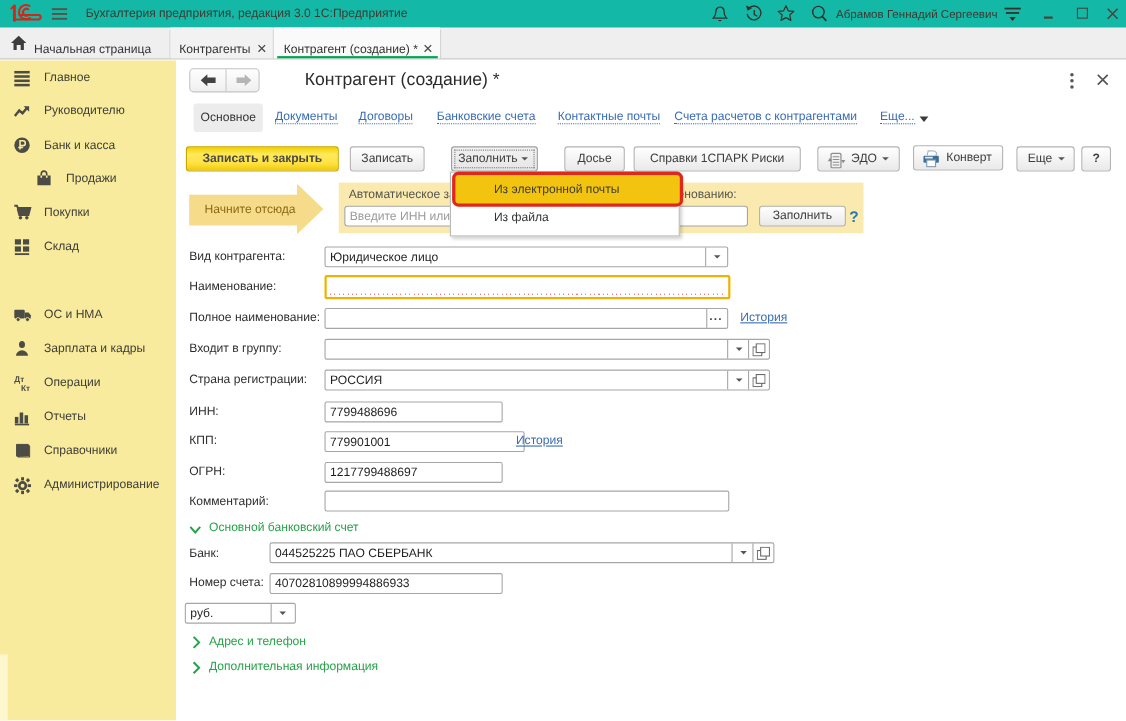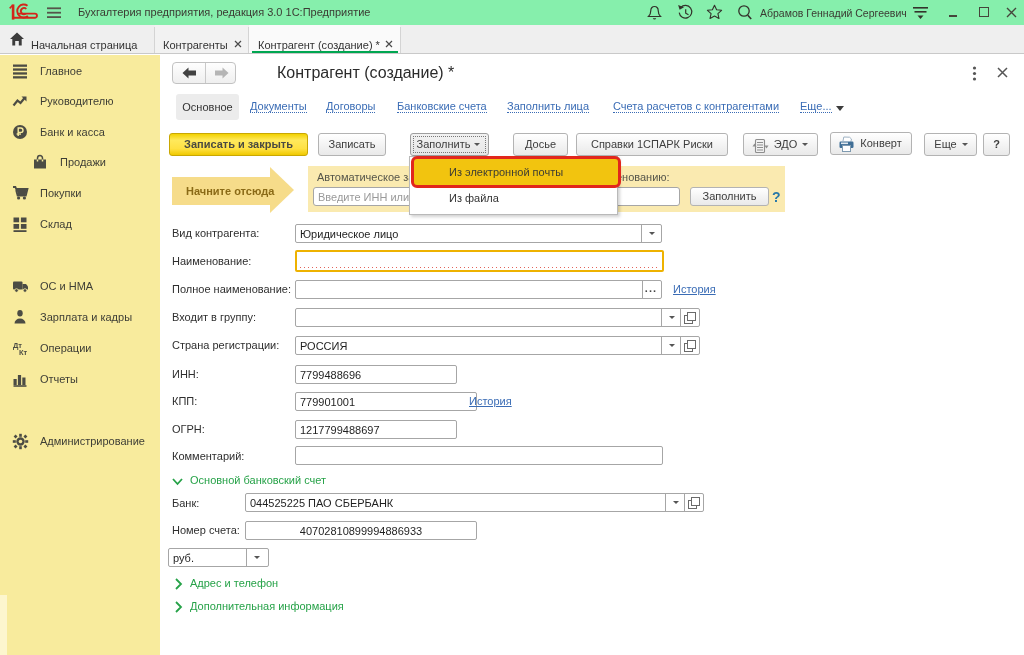--- a/index.html
+++ b/index.html
@@ -1,20 +1,20 @@
 <!DOCTYPE html>
 <html><head>
 <meta charset="utf-8">
 <style>
   * { margin:0; padding:0; box-sizing:border-box; }
   html,body { width:1024px; height:655px; overflow:hidden; }
   body { font-family:"Liberation Sans", sans-serif; font-size:11px; color:#333; background:#fff; position:relative; }
   .abs { position:absolute; }
   
-  #topbar { position:absolute; left:0; top:0; width:1024px; height:42px; background:#86efac; }
+  #topbar { position:absolute; left:0; top:0; width:1024px; height:42px; background:#14b8a6; }
   #tabbar { position:absolute; left:0; top:25px; width:1024px; height:29px; background:#efefef; border-bottom:1px solid #c9c9c9; }
   #sidebar { position:absolute; left:0; top:55px; width:160px; height:600px; background:#f8eb9d; }
   #content { position:absolute; left:160px; top:55px; width:864px; height:600px; background:#fff; }
   .sbitem { position:absolute; left:0; width:160px; height:28px; }
   .sbitem svg { position:absolute; left:12px; top:6px; }
   .sbitem span { position:absolute; left:40px; top:8px; font-size:11px; color:#3e3e36; }
   .btn { position:absolute; height:23px; background:linear-gradient(#ffffff,#f5f5f5 45%,#e9e9e9); border:1px solid #b3b3b3; border-radius:3px; color:#3d3d3d; font-size:11px; text-align:center; line-height:21px; }
   .ybtn { background:linear-gradient(#f2d100, #ffe95c 30%, #ffe143 70%, #efc900); border:1px solid #c9a702; font-weight:bold; color:#4a4a41; }
   .inp { position:absolute; background:#fff; border:1px solid #a6a6a6; border-radius:2px; font-size:11px; color:#1f1f1f; line-height:16px; padding:1px 4px; }
   .lab { position:absolute; left:172px; font-size:11px; color:#2f2f2f; }
@@ -193,20 +193,27 @@
     <svg width="16" height="16" viewBox="0 0 16 16">
         <g fill="#4c4c44">
           <rect x="1.5" y="8" width="3.2" height="6"></rect>
           <rect x="5.9" y="4" width="3.2" height="10"></rect>
           <rect x="10.3" y="6.5" width="3.2" height="7.5"></rect>
           <rect x="1.5" y="14.2" width="13" height="1.6"></rect>
         </g>
       </svg>
     <span>Отчеты</span>
     </div>
+  <div class="sbitem" style="top:340.6px;">
+    <svg width="16" height="16" viewBox="0 0 16 16">
+        <path d="M13.5 2 L15 3.5 V13.5 L13.5 12 M13.5 2 H3 V12.5 H13.5 Z M15 13.5 H4.5 L3 12.5" fill="#4c4c44" stroke="#4c4c44" stroke-width="0.8"></path>
+        <rect x="3" y="2" width="10.5" height="10.5" fill="#4c4c44"></rect>
+      </svg>
+    <span>Справочники</span>
+    </div>
   <div class="sbitem" style="top:371.5px;">
     <svg width="17" height="17" viewBox="0 0 17 17">
         <g fill="#4c4c44">
           <circle cx="8.5" cy="8.5" r="4.2"></circle>
           <g id="tt">
             <rect x="7.2" y="0.8" width="2.6" height="3"></rect>
             <rect x="7.2" y="13.2" width="2.6" height="3"></rect>
             <rect x="0.8" y="7.2" width="3" height="2.6"></rect>
             <rect x="13.2" y="7.2" width="3" height="2.6"></rect>
             <rect x="2.2" y="2.2" width="2.8" height="2.8" transform="rotate(45 3.6 3.6)"></rect>
@@ -241,21 +248,21 @@
     </g>
   </svg>
 <svg class="abs" style="left:997px;top:67px;" width="11" height="11" viewBox="0 0 11 11">
     <path d="M1 1 L10 10 M10 1 L1 10" stroke="#555" stroke-width="1.5"></path>
   </svg>
 
 <div class="abs" style="left:176px;top:94px;width:63px;height:26px;background:#ececec;border-radius:3px;text-align:center;line-height:26px;color:#333;">Основное</div>
 <div class="lnk dotted" style="left:250px;top:100px;">Документы</div>
 <div class="lnk dotted" style="left:326px;top:100px;">Договоры</div>
 <div class="lnk dotted" style="left:397px;top:100px;">Банковские счета</div>
-<div class="lnk dotted" style="left:507px;top:100px;">Заполнить лица</div>
+<div class="lnk dotted" style="left:507px;top:100px;">Контактные почты</div>
 <div class="lnk dotted" style="left:613px;top:100px;">Счета расчетов с контрагентами</div>
 <div class="lnk dotted" style="left:800px;top:100px;">Еще...</div>
 <div class="abs" style="left:836px;top:106px;width:0;height:0;border-left:4.5px solid transparent;border-right:4.5px solid transparent;border-top:5px solid #3c3c3c;"></div>
 
 <div class="btn ybtn" style="left:169px;top:133px;width:139px;">Записать и закрыть</div>
 <div class="btn" style="left:318px;top:133px;width:68px;">Записать</div>
 <div class="btn" style="left:410px;top:133px;width:79px;background:linear-gradient(#f2f2f2,#e5e5e5);border-color:#9e9e9e;">
   <div style="position:absolute;left:2px;top:2px;right:2px;bottom:2px;border:1px dotted #777;"></div>
   <span style="position:relative;left:-6px;">Заполнить</span>
   <div class="combo-arrow" style="right:8px;top:9px;"></div>
@@ -282,21 +289,21 @@
     <rect x="3" y="6.5" width="7" height="1.6" fill="#fff" opacity="0.85"></rect>
   </svg>
   <span style="position:relative;left:10px;">Конверт</span>
 </div>
 <div class="btn" style="left:924px;top:133px;width:53px;"><span style="position:relative;left:-5px;">Еще</span><div class="combo-arrow" style="right:8px;top:9px;"></div></div>
 <div class="btn" style="left:983px;top:133px;width:27px;font-weight:bold;">?</div>
 
 <div class="abs" style="left:308px;top:166px;width:477px;height:46px;background:#faeab0;"></div>
 <div class="abs" style="left:172px;top:177px;width:98px;height:28px;background:#f6dc8a;"></div>
 <div class="abs" style="left:270px;top:167px;width:0;height:0;border-top:23px solid transparent;border-bottom:23px solid transparent;border-left:24px solid #f6dc8a;"></div>
-<div class="abs" style="left:186px;top:185px;font-size:11px;font-weight:bold;color:#8a6a16;">Начните отсюда</div>
+<div class="abs" style="left:186px;top:185px;font-size:11px;font-weight:normal;color:#8a6a16;">Начните отсюда</div>
 <div class="abs" style="left:317px;top:171px;font-size:11px;color:#55554a;">Автоматическое заполнение реквизитов по ИНН или наименованию:</div>
 <div class="inp" style="left:313px;top:187px;width:367px;height:19px;border-radius:3px;color:#9a9a9a;">Введите ИНН или наименование...</div>
 <div class="btn" style="left:690px;top:187px;width:79px;height:19px;line-height:17px;">Заполнить</div>
 <div class="abs" style="left:772px;top:189px;font-size:14px;font-weight:bold;color:#2878a8;">?</div>
 
 <div class="lab" style="top:227px;">Вид контрагента:</div>
 <div class="inp" style="left:295px;top:224px;width:367px;height:19px;">Юридическое лицо
   <div class="vdiv" style="right:19px;top:0;height:17px;"></div>
   <div class="combo-arrow" style="right:6px;top:7px;"></div>
 </div>
@@ -348,21 +355,21 @@
 <div class="inp" style="left:245px;top:493px;width:459px;height:19px;">044525225 ПАО СБЕРБАНК
   <div class="vdiv" style="right:37px;top:0;height:17px;"></div>
   <div class="combo-arrow" style="right:24px;top:7px;"></div>
   <div class="vdiv" style="right:18px;top:0;height:17px;"></div>
   <svg style="position:absolute;right:3.5px;top:3px;" width="12" height="12" viewBox="0 0 12 12">
       <rect x="0.5" y="3.5" width="8" height="8" fill="none" stroke="#6a6a6a" stroke-width="1"></rect>
       <rect x="3.5" y="0.5" width="8" height="8" fill="#fff" stroke="#6a6a6a" stroke-width="1"></rect>
     </svg>
 </div>
 <div class="lab" style="top:524px;">Номер счета:</div>
-<div class="inp" style="left:245px;top:521px;width:232px;height:19px;text-align:center;">40702810899994886933</div>
+<div class="inp" style="left:245px;top:521px;width:212px;height:19px;">40702810899994886933</div>
 <div class="inp" style="left:168px;top:548px;width:101px;height:19px;">руб.
   <div class="vdiv" style="right:21px;top:0;height:17px;"></div>
   <div class="combo-arrow" style="right:8px;top:7px;"></div>
 </div>
 <svg class="abs" style="left:174px;top:578px;" width="9" height="12" viewBox="0 0 9 12">
     <path d="M2 1 L7 6 L2 11" fill="none" stroke="#26a248" stroke-width="1.8"></path>
   </svg>
 <div class="grn" style="left:190px;top:577px;">Адрес и телефон</div>
 <svg class="abs" style="left:174px;top:601px;" width="9" height="12" viewBox="0 0 9 12">
     <path d="M2 1 L7 6 L2 11" fill="none" stroke="#26a248" stroke-width="1.8"></path>

